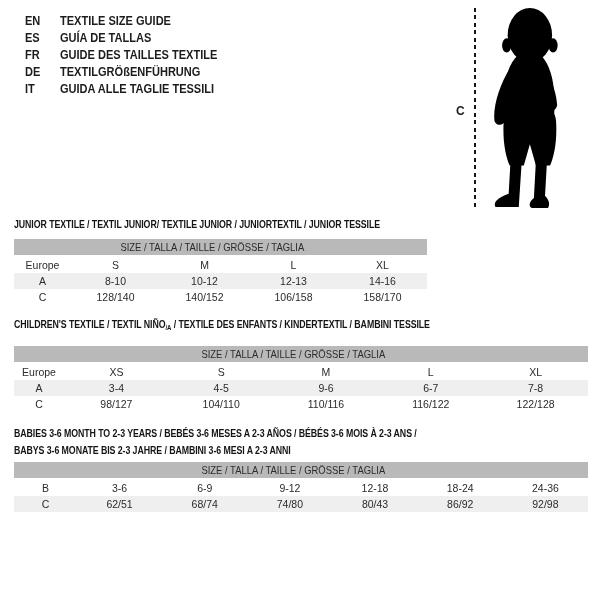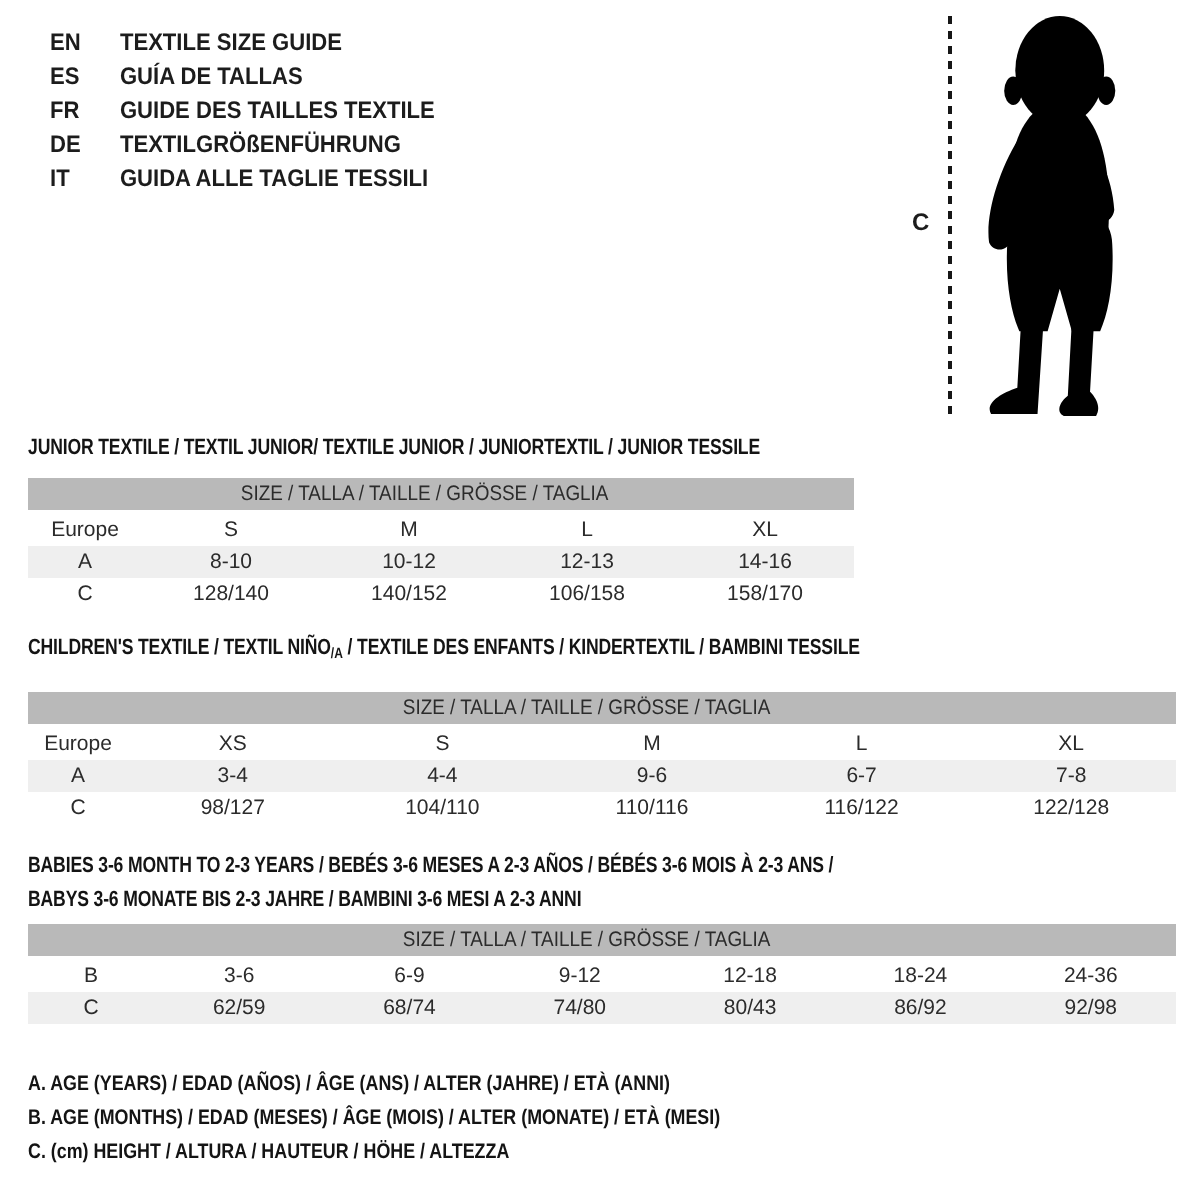--- a/index.html
+++ b/index.html
@@ -150,21 +150,21 @@
         <td class="lab">Europe</td>
         <td>XS</td>
         <td>S</td>
         <td>M</td>
         <td>L</td>
         <td>XL</td>
       </tr>
       <tr class="shaded">
         <td class="lab">A</td>
         <td>3-4</td>
-        <td>4-4</td>
+        <td>4-5</td>
         <td>9-6</td>
         <td>6-7</td>
         <td>7-8</td>
       </tr>
       <tr>
         <td class="lab">C</td>
         <td>98/127</td>
         <td>104/110</td>
         <td>110/116</td>
         <td>116/122</td>
@@ -199,29 +199,24 @@
         <td class="lab">B</td>
         <td>3-6</td>
         <td>6-9</td>
         <td>9-12</td>
         <td>12-18</td>
         <td>18-24</td>
         <td>24-36</td>
       </tr>
       <tr class="shaded">
         <td class="lab">C</td>
-        <td>62/59</td>
+        <td>62/51</td>
         <td>68/74</td>
         <td>74/80</td>
         <td>80/43</td>
         <td>86/92</td>
         <td>92/98</td>
       </tr>
     </tbody>
   </table>
 
-  <div class="notes">
-    <div class="note">A. AGE (YEARS) / EDAD (AÑOS) / ÂGE (ANS) / ALTER (JAHRE) / ETÀ (ANNI)</div>
-    <div class="note">B. AGE (MONTHS) / EDAD (MESES) / ÂGE (MOIS) / ALTER (MONATE) / ETÀ (MESI)</div>
-    <div class="note">C. (cm) HEIGHT / ALTURA / HAUTEUR / HÖHE / ALTEZZA</div>
-  </div>
 
 </div>
 
 </body></html>

